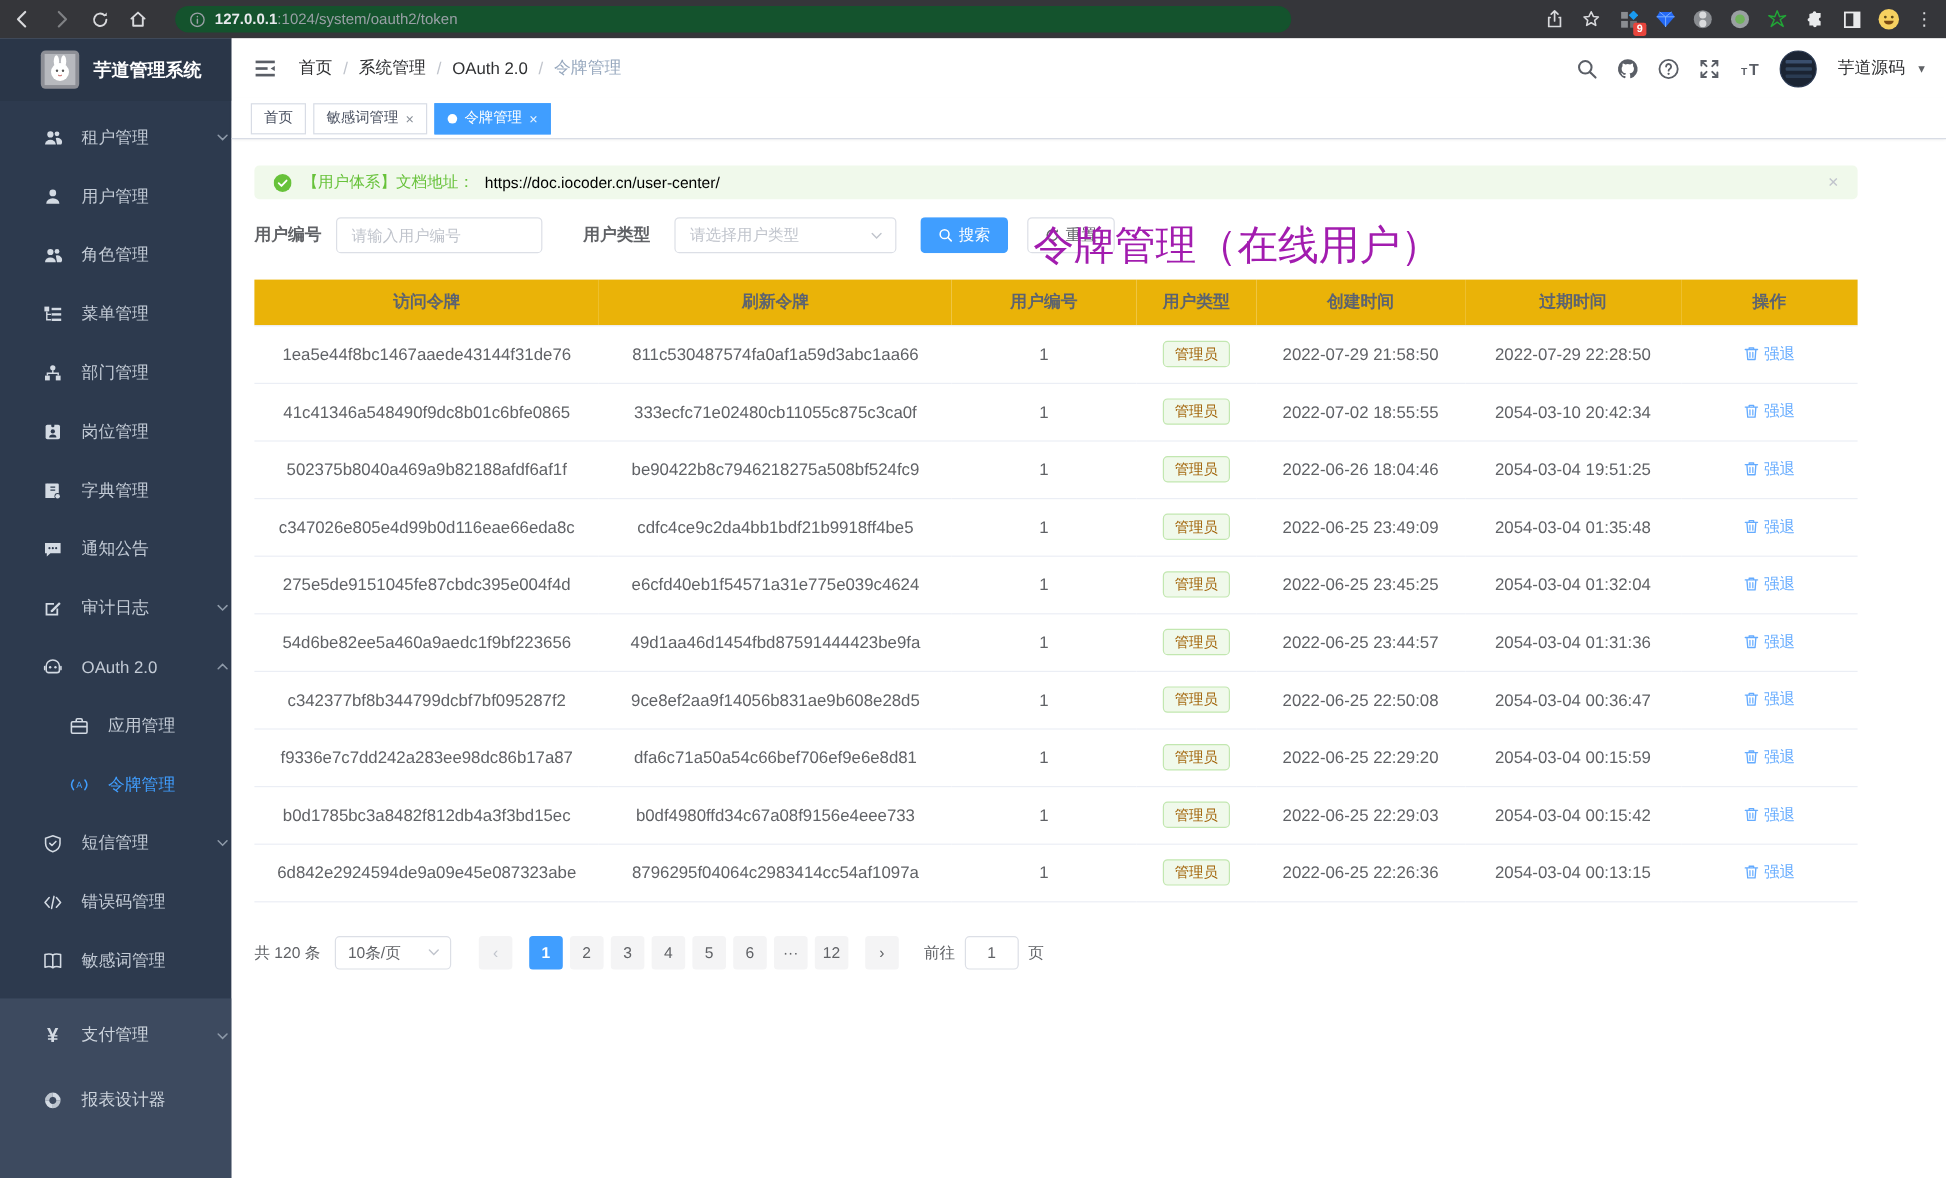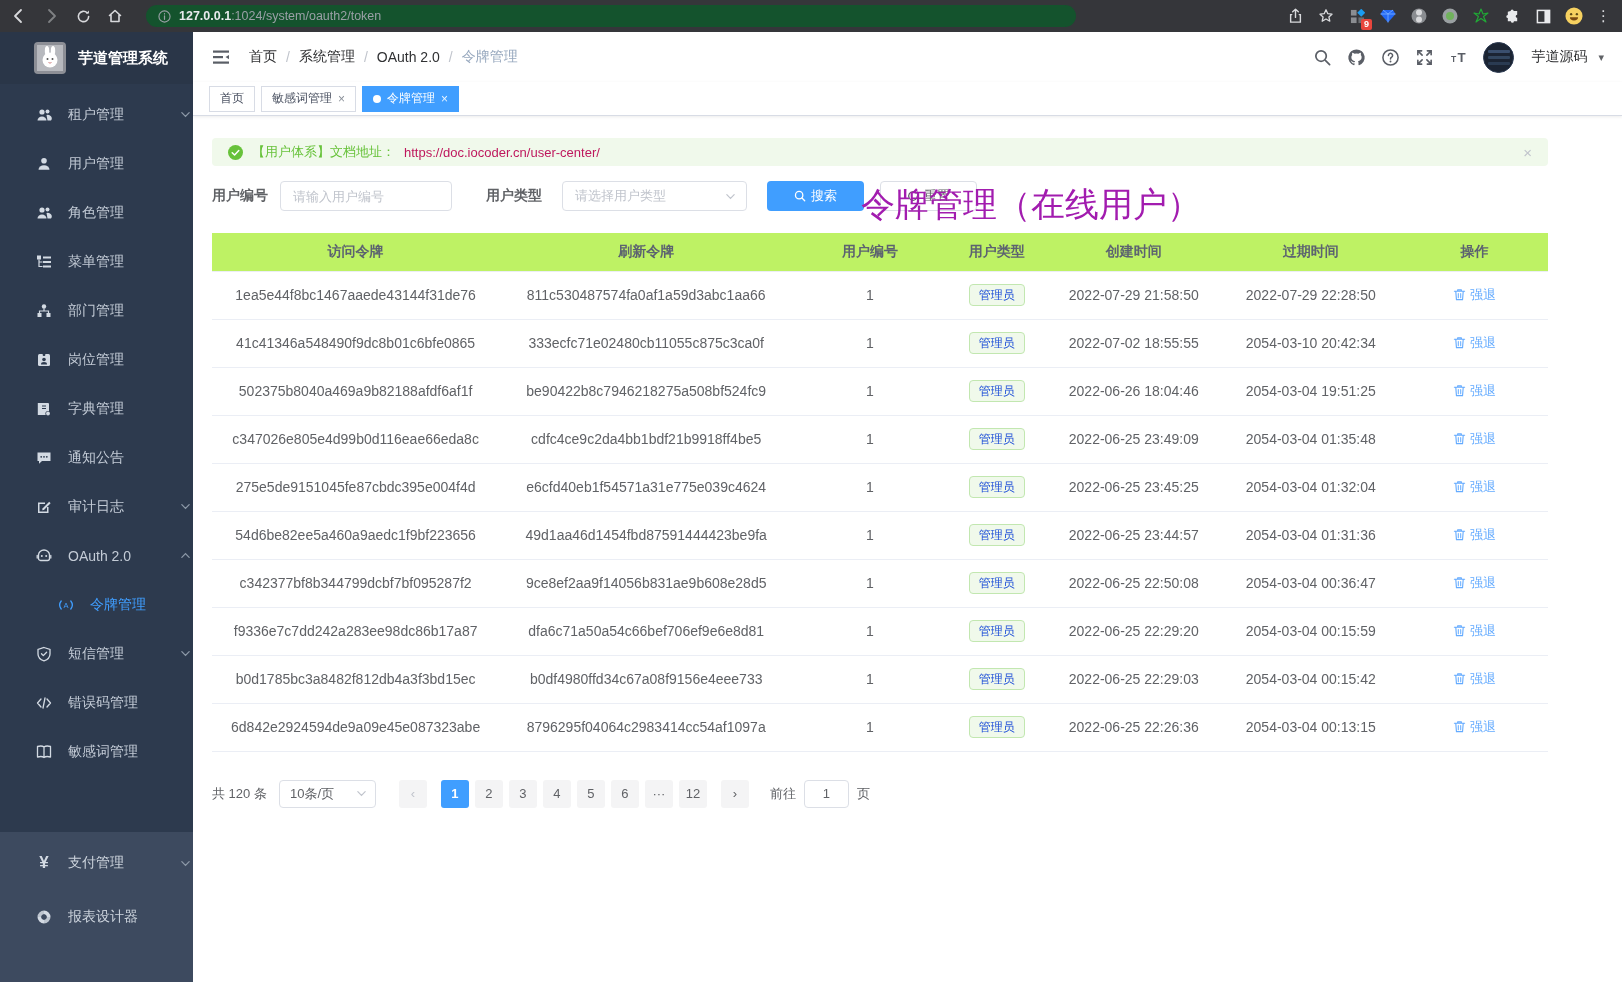--- a/index.html
+++ b/index.html
@@ -62,37 +62,37 @@
   .tag.active .tag-close { color:#eaf4ff; }
   .tag-dot { width:8px; height:8px; border-radius:50%; background:#fff; display:inline-block; }
 
   
   .content { flex:1 1 auto; padding:22px 0 0 19px; position:relative; }
   .content-inner { width:1336px; }
 
   .alert { height:28px; background:#f0f9eb; border-radius:4px; display:flex; align-items:center; padding:0 16px; gap:9px; }
   .alert-check { width:15px; height:15px; flex:0 0 auto; }
   .alert-text { font-size:13px; color:#67c23a; }
-  .alert-link { font-size:13px; color:#be185d; text-decoration:none; cursor:pointer; }
+  .alert-link { font-size:13px; color:#000000; text-decoration:none; cursor:pointer; }
   .alert-close { margin-left:auto; color:#c0c4cc; font-size:15px; cursor:pointer; }
 
   .filters { display:flex; align-items:center; margin-top:15px; gap:10px; }
   .f-label { font-size:14px; font-weight:700; color:#606266; margin-right:2px; }
   .f-input { width:172px; height:30px; border:1px solid #dcdfe6; border-radius:4px; padding:0 12px; font-size:13px; color:#606266; outline:none; font-family:inherit; }
   .f-input::placeholder { color:#c0c4cc; }
   .f-select { width:185px; height:30px; border:1px solid #dcdfe6; border-radius:4px; padding:0 10px 0 12px; font-size:13px; color:#c0c4cc; display:flex; align-items:center; justify-content:space-between; cursor:pointer; background:#fff; margin-left:8px; }
   .f-select .sel-arrow { color:#c0c4cc; }
-  .btn { height:30px; border-radius:4px; font-size:13px; display:inline-flex; align-items:center; gap:5px; padding:0 26px; cursor:pointer; border:1px solid transparent; font-family:inherit; }
+  .btn { height:30px; border-radius:4px; font-size:13px; display:inline-flex; align-items:center; gap:5px; padding:0 14px; cursor:pointer; border:1px solid transparent; font-family:inherit; }
   .btn-primary { background:#409eff; color:#fff; margin-left:10px; }
   .btn-plain { background:#fff; border-color:#dcdfe6; color:#606266; margin-left:6px; }
 
   table.grid { width:100%; border-collapse:collapse; table-layout:fixed; margin-top:22px; }
-  .grid th { height:38px; background:#bef264; font-size:14px; font-weight:700; color:#5c6370; text-align:center; border-bottom:1px solid #ebeef5; }
+  .grid th { height:38px; background:#eab308; font-size:14px; font-weight:700; color:#5c6370; text-align:center; border-bottom:1px solid #ebeef5; }
   .grid td { height:48px; text-align:center; font-size:14px; color:#606266; border-bottom:1px solid #ebeef5; white-space:nowrap; overflow:hidden; }
-  .badge { display:inline-block; background:#f0f9eb; border:1px solid #c2e7b0; color:#1d4ed8; font-size:12px; line-height:20px; padding:0 9px; border-radius:4px; }
+  .badge { display:inline-block; background:#f0f9eb; border:1px solid #c2e7b0; color:#a16207; font-size:12px; line-height:20px; padding:0 9px; border-radius:4px; }
   .action-link { color:#64abff; font-size:13px; display:inline-flex; align-items:center; gap:4px; cursor:pointer; text-decoration:none; }
   .action-link svg { width:13px; height:13px; }
 
   .pagination { display:flex; align-items:center; justify-content:flex-start; margin-top:28px; gap:8px; padding-bottom:8px; }
   .total-text { font-size:13px; color:#606266; margin-right:4px; }
   .size-select { width:97px; height:28px; border:1px solid #dcdfe6; border-radius:4px; display:flex; align-items:center; justify-content:space-between; padding:0 8px 0 10px; font-size:13px; color:#606266; cursor:pointer; margin-right:12px; }
   .size-select .sel-arrow { color:#c0c4cc; }
   .page-btn { min-width:28px; height:28px; border:none; background:#f4f4f5; border-radius:3px; color:#606266; font-size:13px; cursor:pointer; font-family:inherit; margin:0 3px; }
   .page-btn.active { background:#409eff; color:#fff; font-weight:700; }
   .page-btn.nav-prev { color:#c0c4cc; }
@@ -309,20 +309,27 @@
             <path d="M2.5 7 a5.5 5 0 0 1 11 0 v3.5 a2 2 0 0 1-2 2 h-7 a2 2 0 0 1-2-2 Z" stroke="currentColor" stroke-width="1.3" fill="none"></path>
             <circle cx="5.8" cy="8" r="1" fill="currentColor"></circle>
             <circle cx="10.2" cy="8" r="1" fill="currentColor"></circle>
             <path d="M1.2 7.5 v2.5 M14.8 7.5 v2.5" stroke="currentColor" stroke-width="1.3" stroke-linecap="round"></path>
           </svg>
         <span class="mi-label">OAuth 2.0</span>
         <svg class="mi-arrow" width="11" height="11" viewBox="0 0 12 12">
             <path d="M2 8 L6 4 L10 8" stroke="currentColor" stroke-width="1.4" fill="none" stroke-linecap="round"></path>
           </svg>
       </div>
+      <div class="menu-item sub">
+        <svg class="mi-icon" viewBox="0 0 16 16">
+            <rect x="1.5" y="4.5" width="13" height="9.5" rx="1" stroke="currentColor" stroke-width="1.3" fill="none"></rect>
+            <path d="M5.5 4.5 V3 a1 1 0 0 1 1-1 h3 a1 1 0 0 1 1 1 v1.5 M1.5 8.5 h13" stroke="currentColor" stroke-width="1.3" fill="none"></path>
+          </svg>
+        <span class="mi-label">应用管理</span>
+      </div>
       <div class="menu-item sub active">
         <svg class="mi-icon" viewBox="0 0 16 16">
             <path d="M3.2 4 a6.5 6.5 0 0 0 0 8 M12.8 4 a6.5 6.5 0 0 1 0 8" stroke="currentColor" stroke-width="1.3" fill="none" stroke-linecap="round"></path>
             <text x="8" y="10.6" font-size="7.5" text-anchor="middle" fill="currentColor" font-family="inherit">A</text>
           </svg>
         <span class="mi-label">令牌管理</span>
       </div>
       <div class="menu-item">
         <svg class="mi-icon" viewBox="0 0 16 16">
             <path d="M8 1.5 L14 3.5 V8 c0 3.5-2.5 5.7-6 6.8 C4.5 13.7 2 11.5 2 8 V3.5 Z" stroke="currentColor" stroke-width="1.3" fill="none"></path>

